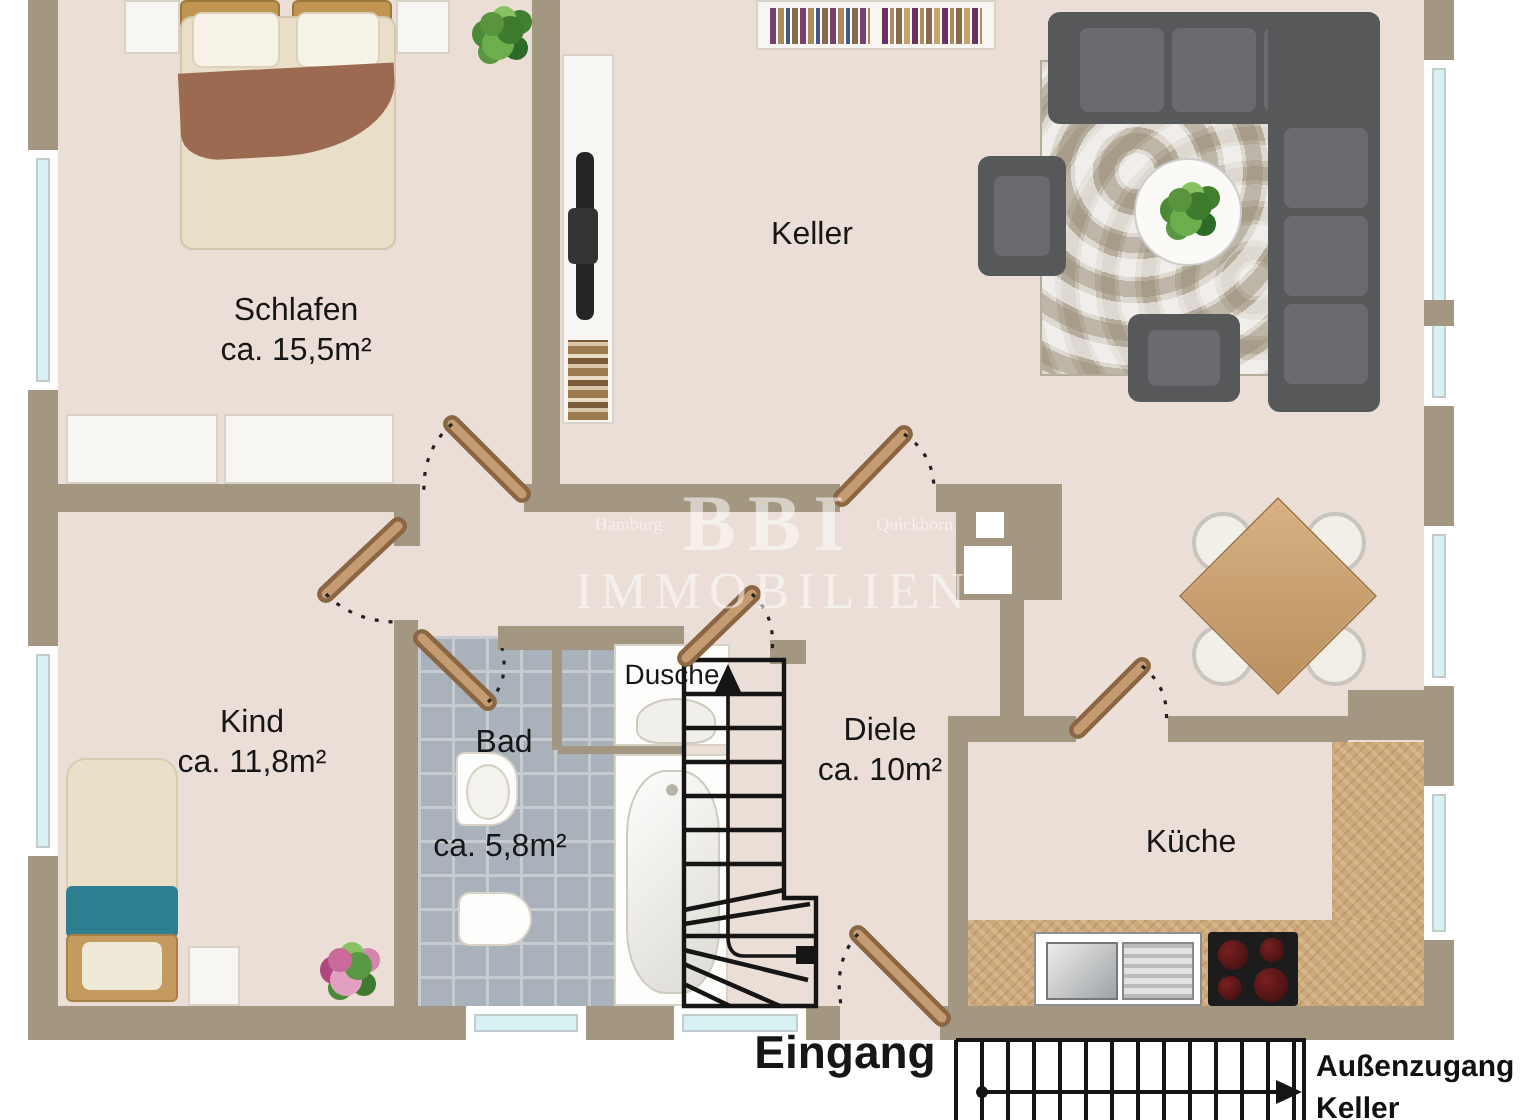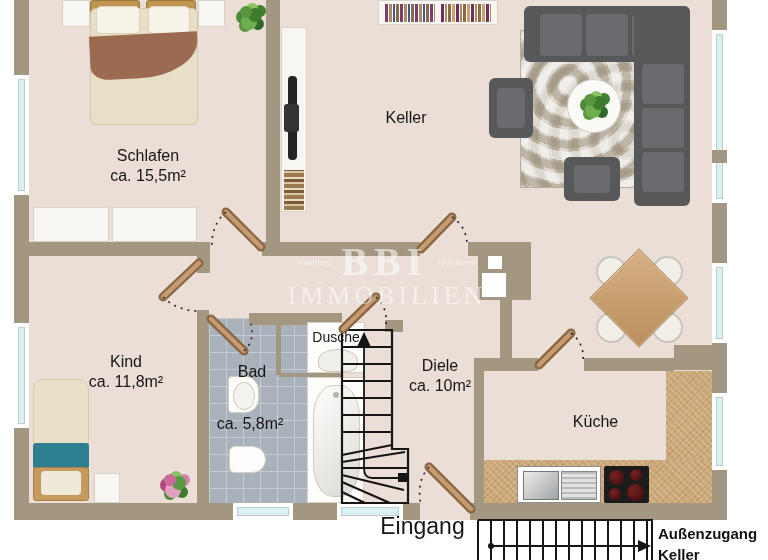--- a/index.html
+++ b/index.html
@@ -16,21 +16,21 @@
   .tiles{background-color:var(--tile,#A9B1BB);
      background-image:linear-gradient(#c7ccd2 1.5px,transparent 1.5px),
                       linear-gradient(90deg,#c7ccd2 1.5px,transparent 1.5px);
      background-size:17px 17px;}
   .counter{background-color:var(--counter,#CDA97A);
      background-image:repeating-linear-gradient(45deg,rgba(255,255,255,.14) 0 2px,transparent 2px 5px),
                       repeating-linear-gradient(-45deg,rgba(120,85,40,.18) 0 1px,transparent 1px 4px);}
   .sofa{background:var(--sofa,#57585A);border-radius:6px;box-sizing:border-box;}
   .seat{position:absolute;background:#6a6b6e;border-radius:4px;}
   .lbl{color:#161616;font-size:16px;line-height:1.22;text-align:center;white-space:nowrap;}
-  .big{font-size:23px;font-weight:normal;}
+  .big{font-size:23px;font-weight:bold;}
   .plant{width:12px;height:12px;border-radius:50%;background:#59953f;
      box-shadow:9px 3px 0 1px #3e7b2c,3px 10px 0 2px #6fae4e,12px 12px 0 0 #2f6b28,
                 -3px 5px 0 1px #4c8a38,6px -3px 0 0 #87c263,14px -1px 0 0 #41802f,
                 -1px 14px 0 0 #5a9742;}
   .flowers{width:12px;height:12px;border-radius:50%;background:#c96a9a;
      box-shadow:9px 3px 0 1px #5a9742,3px 10px 0 2px #e2a0c0,12px 12px 0 0 #3e7b2c,
                 -3px 5px 0 1px #b0487f,6px -3px 0 0 #87c263,14px 0 0 0 #d585ae,
                 0 14px 0 0 #4c8a38;}
   .rug{background-color:#C8C1B4;
      background-image:repeating-radial-gradient(circle at 32% 35%,rgba(255,255,255,.55) 0 9px,transparent 9px 11px,rgba(150,138,116,.45) 11px 19px,transparent 19px 22px),

